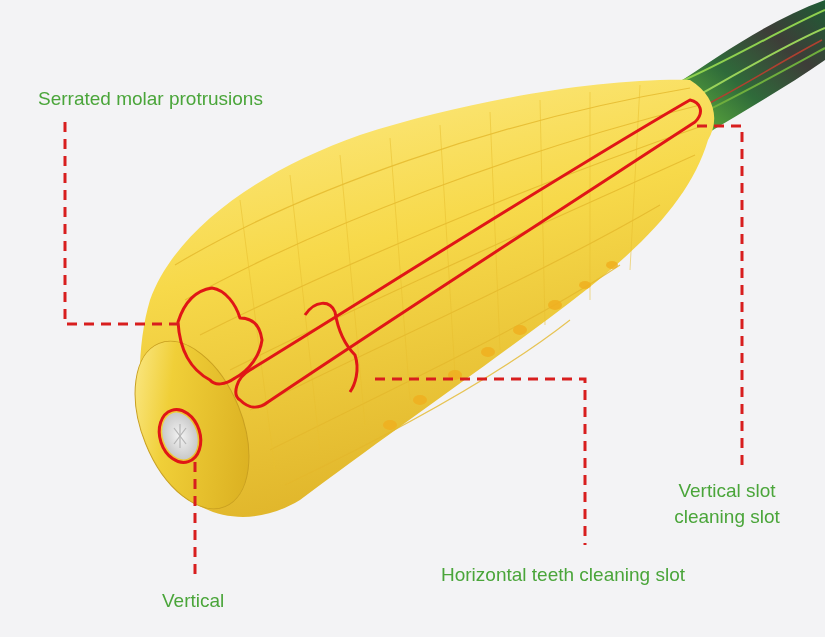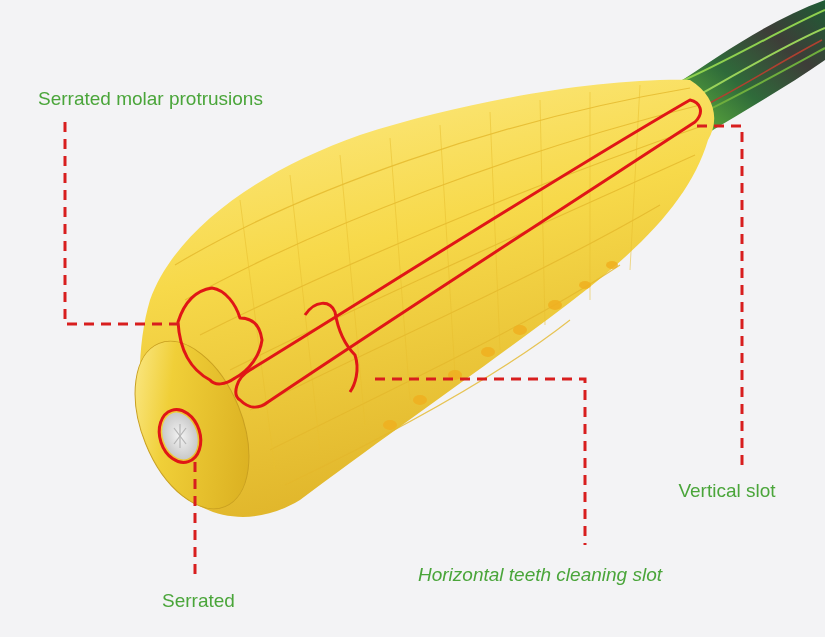--- a/index.html
+++ b/index.html
@@ -14,21 +14,21 @@
     position: absolute;
     color: #4aa53a;
     font-family: "Liberation Sans", sans-serif;
     font-size: 19px;
     line-height: 26px;
     white-space: nowrap;
   }
   #label-serrated { left: 38px; top: 86px; }
   #label-vertical { left: 652px; top: 478px; text-align: center; white-space: normal; width: 150px; }
   #label-vertical span { display: block; }
-  #label-horizontal { left: 418px; top: 562px; font-style: italic; }
+  #label-horizontal { left: 441px; top: 562px; }
   #label-whistle { left: 162px; top: 588px; }
 </style>
 </head>
 <body>
 
 <div id="stage">
   <svg width="825" height="637" viewBox="0 0 825 637">
     <defs>
       <linearGradient id="bodyGrad" x1="0" y1="0" x2="0.3" y2="1">
         <stop offset="0" stop-color="#fdeb8a"></stop>
@@ -124,16 +124,17 @@
       <path d="M65,122 L65,324 L180,324"></path>
       <path d="M697,126 L742,126 L742,470"></path>
       <path d="M375,379 L585,379 L585,545"></path>
       <path d="M195,462 L195,580"></path>
     </g>
   </svg>
 
   <div id="label-serrated" class="label">Serrated molar protrusions</div>
   <div id="label-vertical" class="label">
     <span>Vertical slot</span>
+    <span>cleaning slot</span>
   </div>
   <div id="label-horizontal" class="label">Horizontal teeth cleaning slot</div>
-  <div id="label-whistle" class="label">Serrated</div>
+  <div id="label-whistle" class="label">Vertical</div>
 </div>
 
 </body></html>

